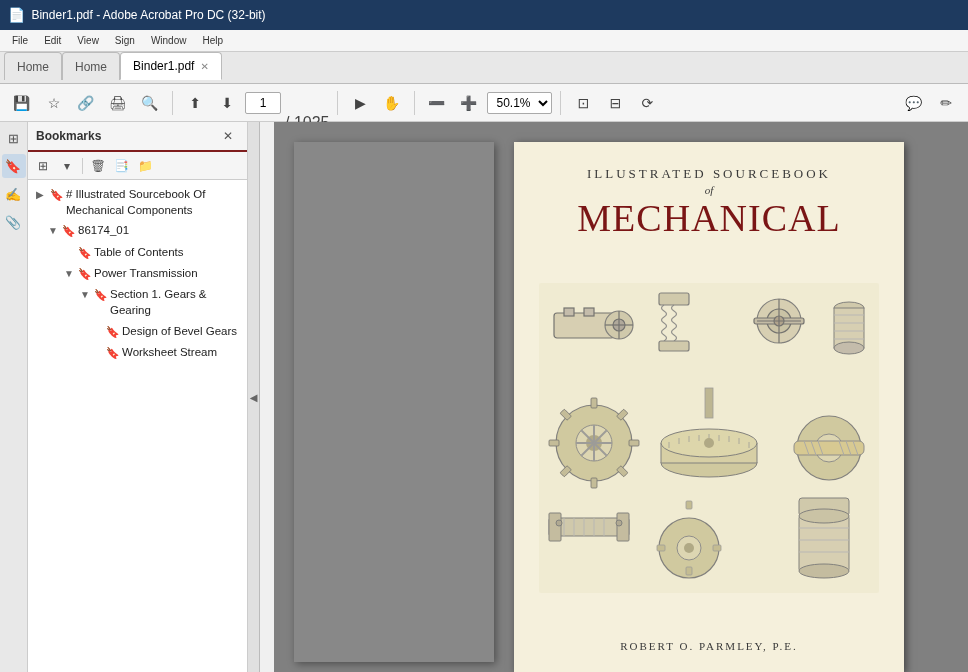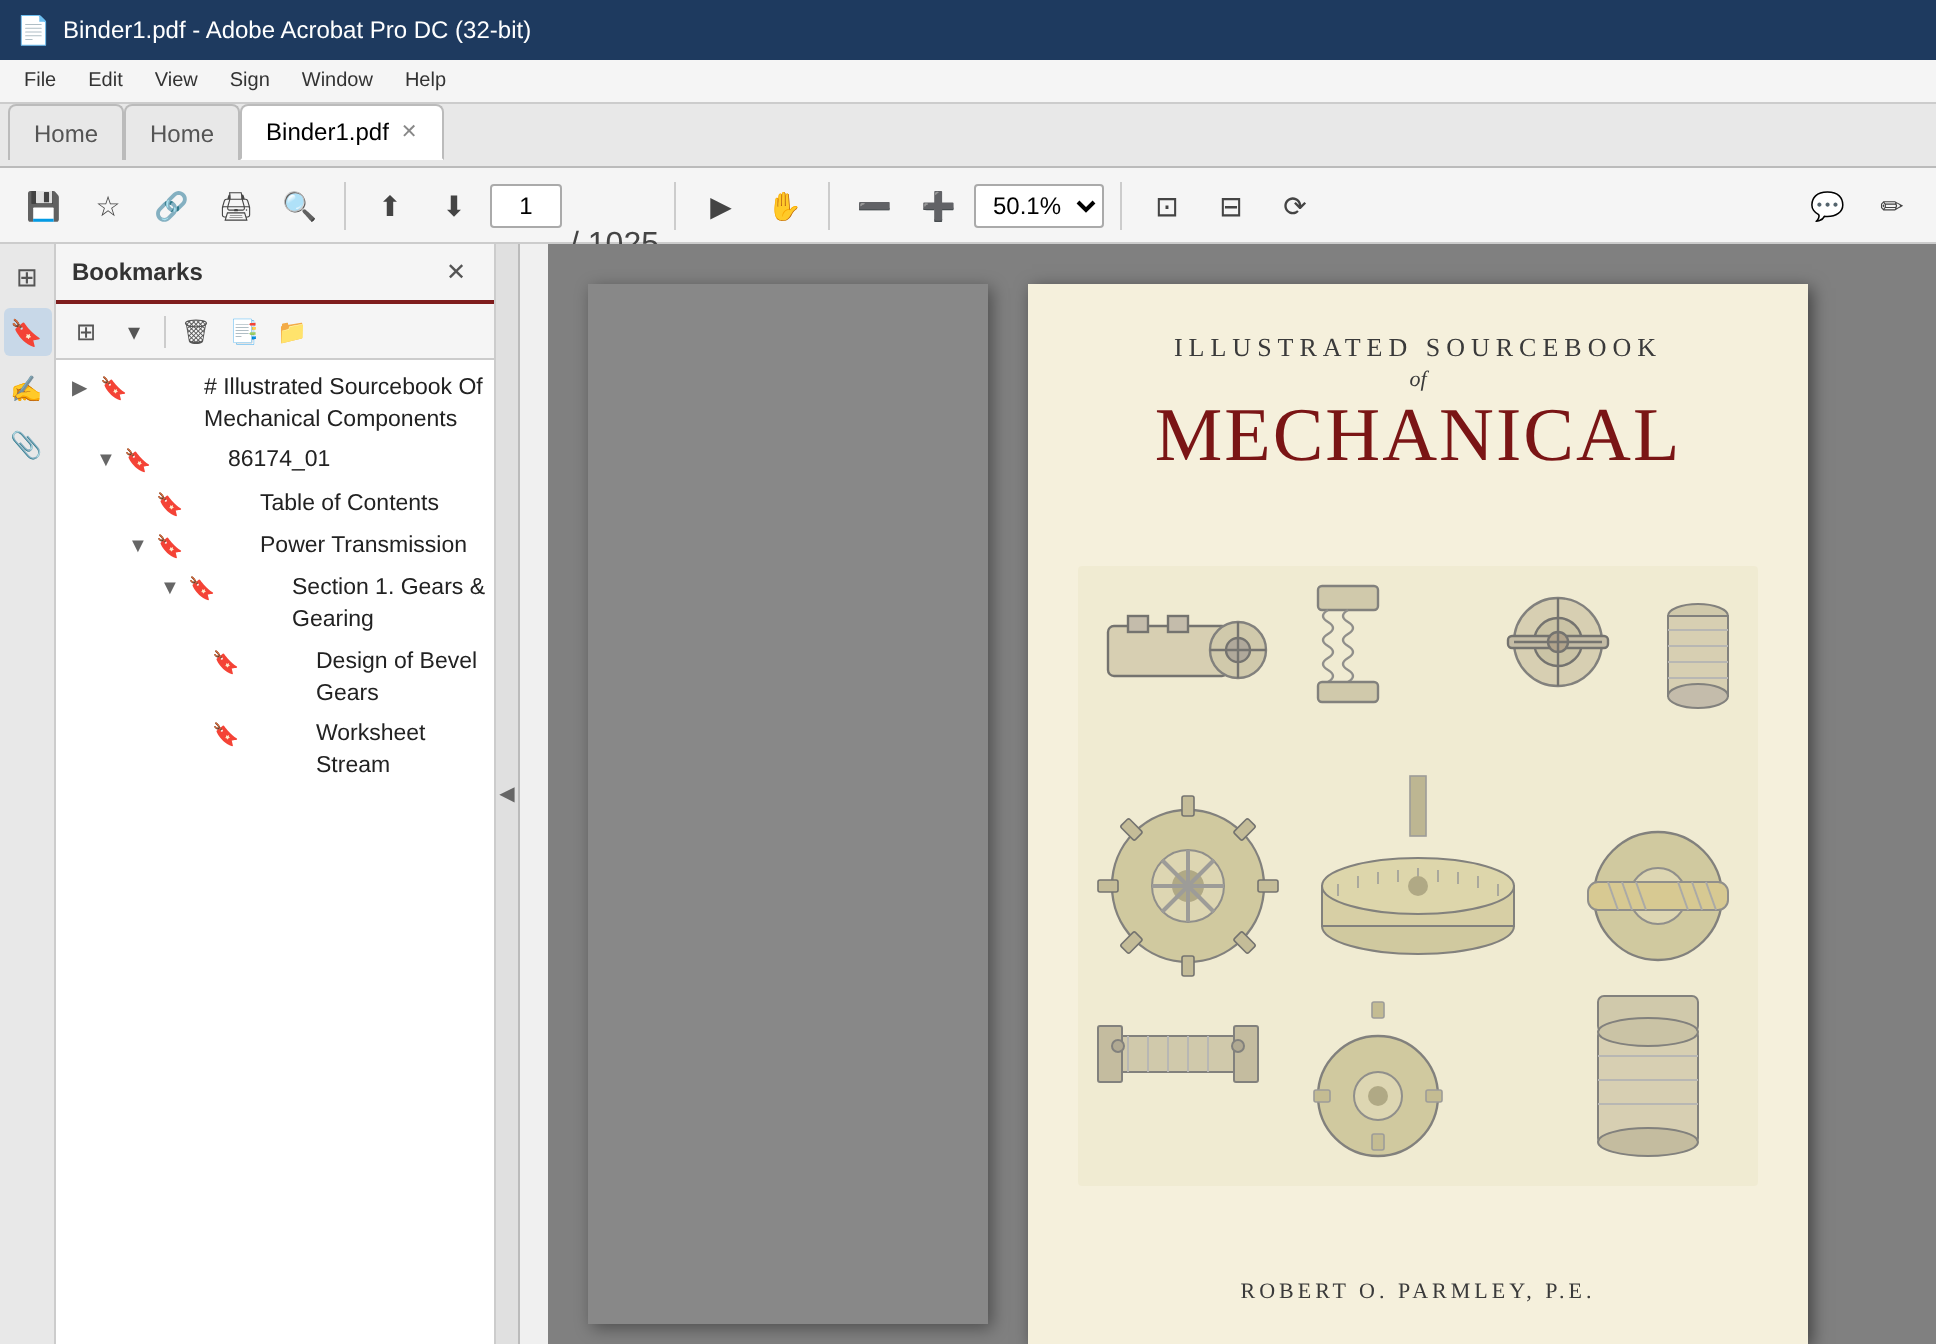--- a/index.html
+++ b/index.html
@@ -220,21 +220,20 @@
     .bm-icon {
       width: 14px; min-width: 14px;
       font-size: 11px;
       color: #5577aa;
       margin-top: 2px;
       margin-right: 2px;
     }
     .bm-label {
       flex: 1;
       word-break: break-word;
-      margin-left: 36px;
     }
 
     
     .pdf-area {
       flex: 1;
       background: #808080;
       overflow: auto;
       display: flex;
       align-items: flex-start;
       justify-content: flex-start;

